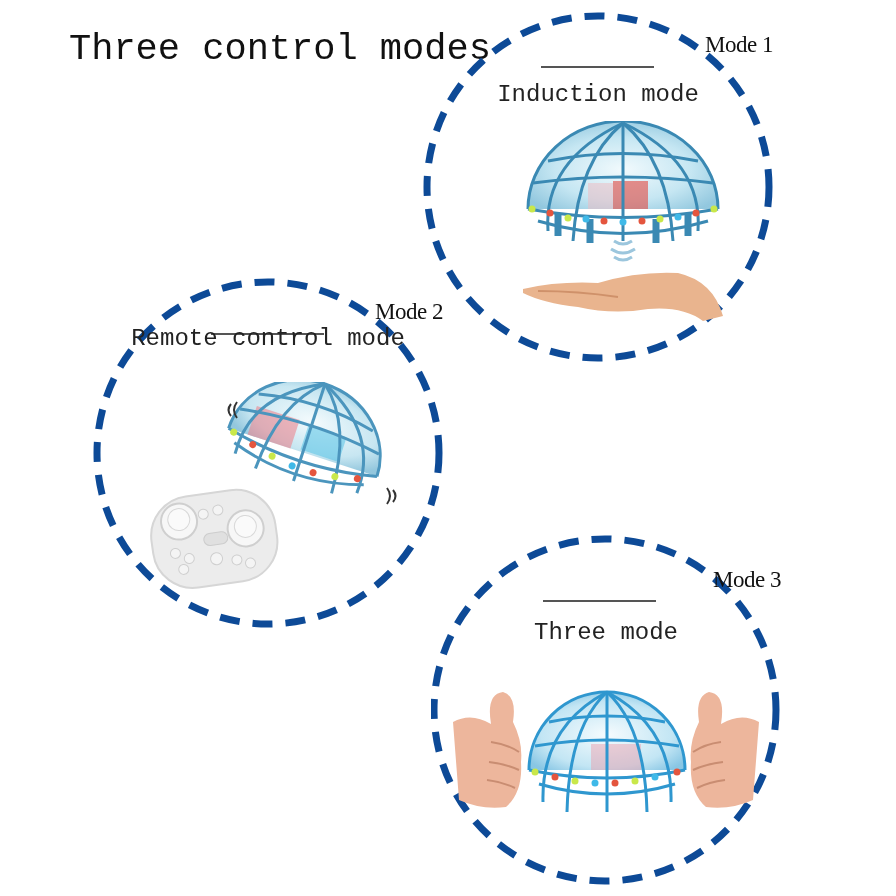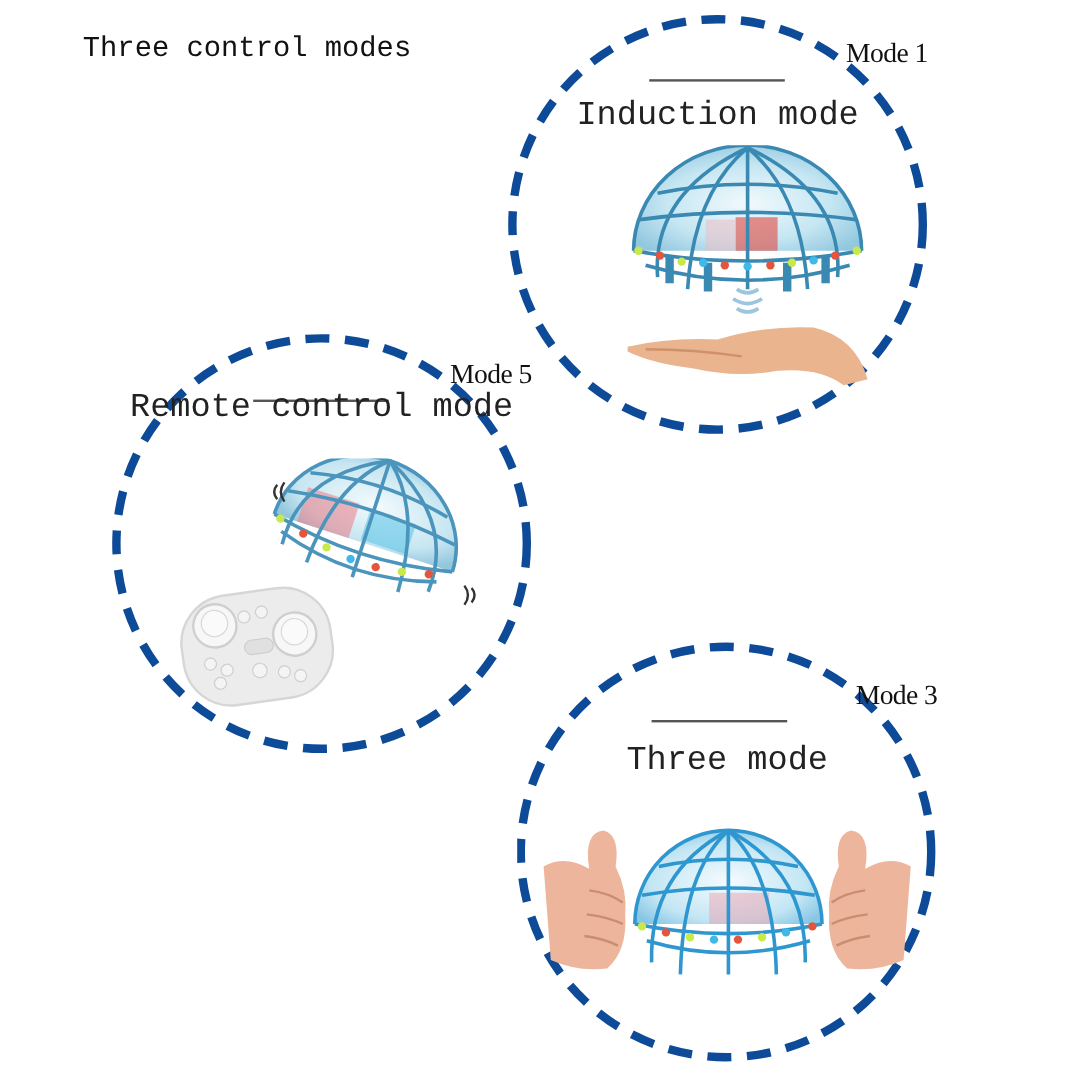--- a/index.html
+++ b/index.html
@@ -1,22 +1,22 @@
 <!DOCTYPE html>
 <html><head>
 <meta charset="utf-8">
 <style>
   html,body{margin:0;padding:0;background:#ffffff;}
   body{width:896px;height:896px;position:relative;overflow:hidden;font-family:"DejaVu Sans",sans-serif;}
-  .title{position:absolute;left:69px;top:28px;font-family:"Liberation Mono","DejaVu Sans Mono",monospace;font-size:24px;color:#111;letter-spacing:0px;white-space:nowrap;}
+  .title{position:absolute;left:69px;top:28px;font-family:"Liberation Mono","DejaVu Sans Mono",monospace;font-size:37px;color:#111;letter-spacing:0px;white-space:nowrap;}
   .mode{position:absolute;width:350px;height:350px;}
   .mode svg.ring{position:absolute;left:0;top:0;}
   .mode-label{position:absolute;left:0;width:100%;text-align:right;font-family:Liberation Serif, serif;font-size:23px;color:#111;letter-spacing:-0.5px;}
   .mode-rule{position:absolute;height:2px;background:#555;}
-  .mode-name{position:absolute;left:0;width:100%;text-align:center;font-family:"Liberation Mono","DejaVu Sans Mono",monospace;font-size:28px;color:#222;white-space:nowrap;}
+  .mode-name{position:absolute;left:0;width:100%;text-align:center;font-family:"Liberation Mono","DejaVu Sans Mono",monospace;font-size:24px;color:#222;white-space:nowrap;}
   .illus{position:absolute;}
 </style>
 </head>
 <body>
 
 <div class="title">Three control modes</div>
 
 <div class="mode" style="left:423px;top:11px;">
   <svg class="ring" width="350" height="352" viewBox="0 0 350 352">
     <circle cx="175" cy="176" r="171" fill="none" stroke="#0d4a97" stroke-width="7" stroke-dasharray="20 13"></circle>
@@ -73,21 +73,21 @@
     </g>
     <path d="M5 168 Q40 160 80 162 Q120 150 160 152 Q195 160 205 195 L185 200 Q165 185 130 188 Q95 194 60 186 Q25 182 5 172 Z" fill="#e9b48e"></path>
     <path d="M20 170 Q60 170 100 176" stroke="#cf916a" stroke-width="2" fill="none"></path>
   </svg>
 </div>
 
 <div class="mode" style="left:93px;top:277px;">
   <svg class="ring" width="350" height="352" viewBox="0 0 350 352">
     <circle cx="175" cy="176" r="171" fill="none" stroke="#0d4a97" stroke-width="7" stroke-dasharray="20 13"></circle>
   </svg>
-  <div class="mode-label" style="top:22px;">Mode 5</div>
+  <div class="mode-label" style="top:22px;">Mode 2</div>
   <div class="mode-rule" style="left:118px;width:113px;top:56px;"></div>
   <div class="mode-name" style="top:48px;">Remote control mode</div>
   <svg class="illus" style="left:45px;top:105px;" width="270" height="230" viewBox="0 0 270 230">
     <defs>
       <radialGradient id="g2" cx="50%" cy="55%" r="60%">
         <stop offset="0%" stop-color="#eef8fc"></stop>
         <stop offset="70%" stop-color="#a9d9ea"></stop>
         <stop offset="100%" stop-color="#5aa9cb"></stop>
       </radialGradient>
     </defs>

